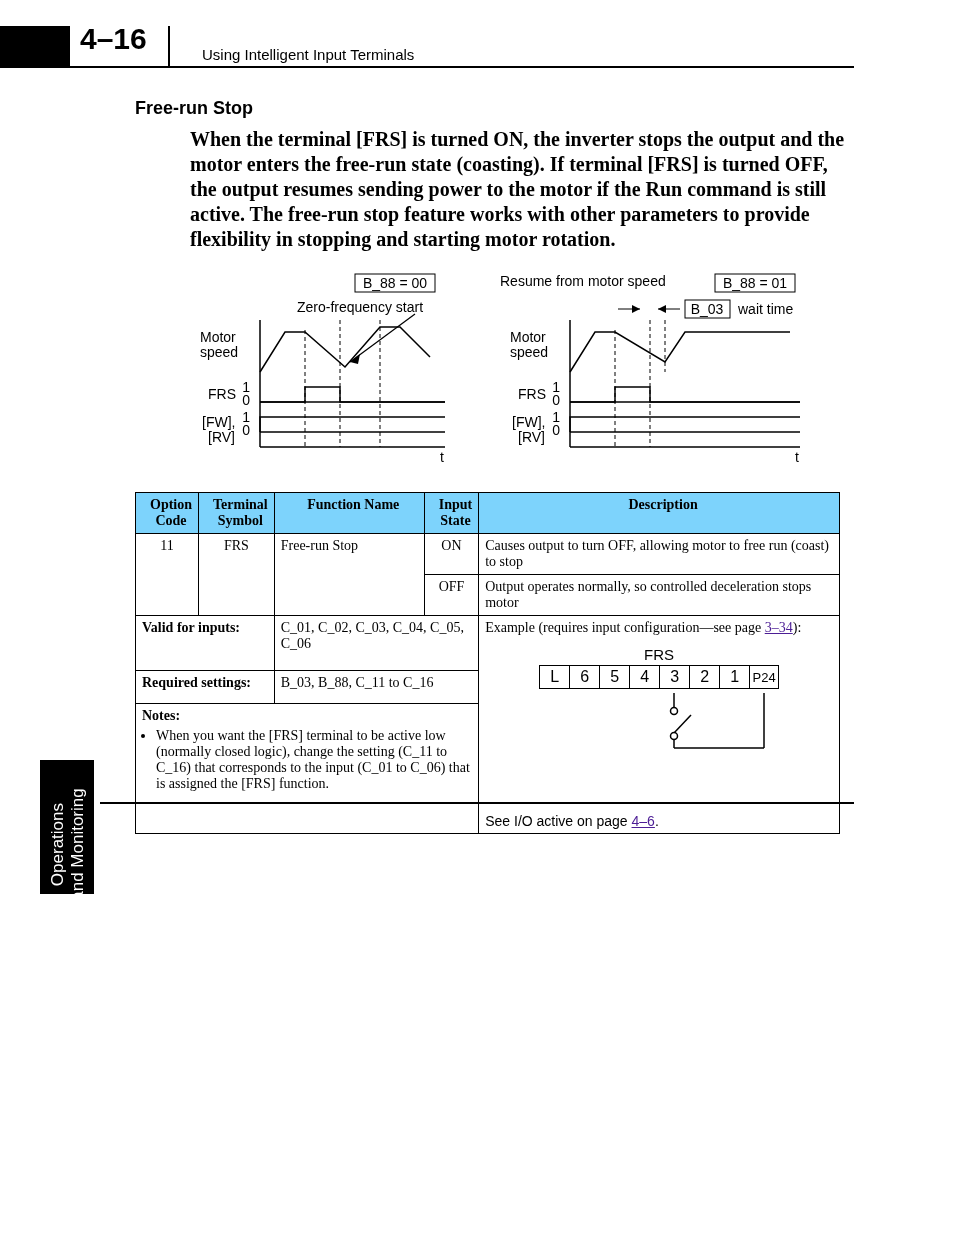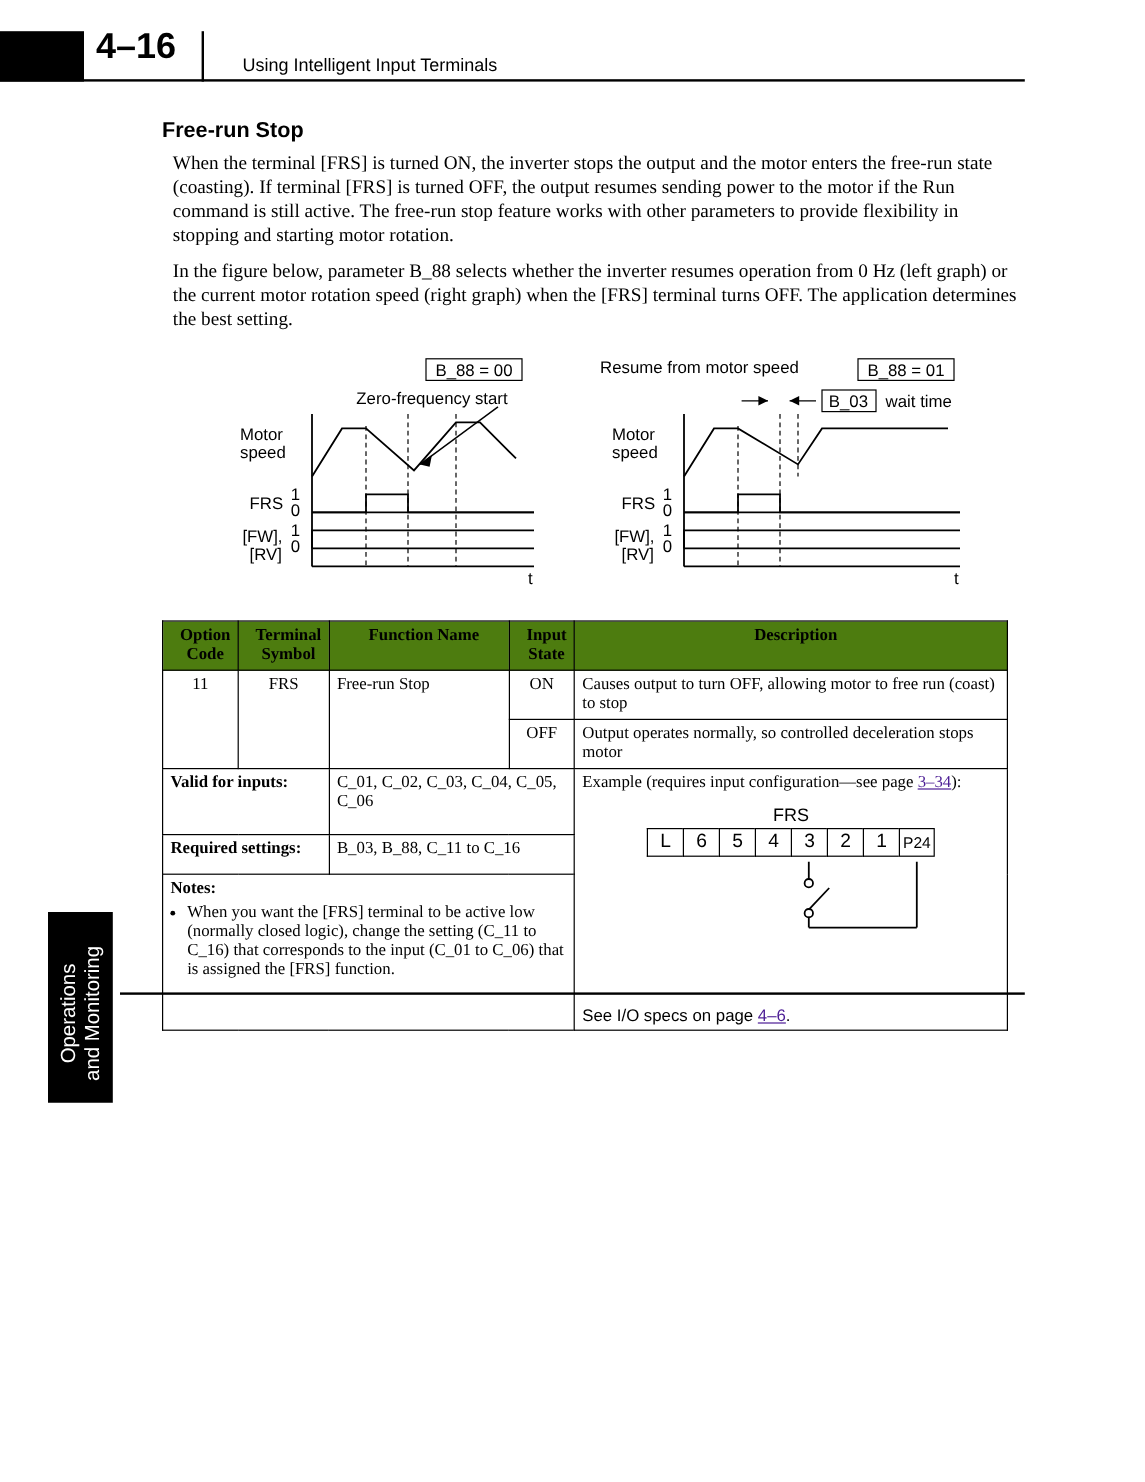--- a/index.html
+++ b/index.html
@@ -55,23 +55,24 @@
     font: 15px Arial, Helvetica, sans-serif;
   }
   .content {
     margin-top: 68px;
   }
   .section-title {
     font: bold 18px Arial, Helvetica, sans-serif;
     margin: 10px 0 8px 35px;
   }
   .body-text p {
-    margin: 0 0 10px 44px;
-    font-size: 16px;
+    margin: 0 0 10px 90px;
+    font-size: 20px;
     line-height: 1.25;
+    font-weight: bold;
   }
   
   .side-tab {
     position: absolute;
     left: 40px;
     top: 760px;
     width: 54px;
     height: 170px;
     background: #000;
     color: #fff;
@@ -98,21 +99,21 @@
     border-collapse: collapse;
     width: 705px;
     font-size: 14px;
   }
   .param-table th, .param-table td {
     border: 1.5px solid #000;
     padding: 4px 6px;
     vertical-align: top;
   }
   .param-table thead th {
-    background: #4d7c0f;
+    background: #7dd3fc;
     font-weight: bold;
     text-align: center;
     font-family: "Times New Roman", Times, serif;
     padding-left: 14px;
   }
   .param-table td.center { text-align: center; }
   .bold-left {
     font-weight: bold;
     font-family: "Times New Roman", Times, serif;
   }
@@ -169,21 +170,20 @@
     <div class="side-tab-inner">
       <span>Operations</span><br>
       <span>and Monitoring</span>
     </div>
   </div>
 
   <div class="content">
     <div class="section-title">Free-run Stop</div>
     <div class="body-text">
       <p>When the terminal [FRS] is turned ON, the inverter stops the output and the motor enters the free-run state (coasting). If terminal [FRS] is turned OFF, the output resumes sending power to the motor if the Run command is still active. The free-run stop feature works with other parameters to provide flexibility in stopping and starting motor rotation.</p>
-      <p>In the figure below, parameter B_88 selects whether the inverter resumes operation from 0 Hz (left graph) or the current motor rotation speed (right graph) when the [FRS] terminal turns OFF. The application determines the best setting.</p>
     </div>
 
     <div class="figure-wrap">
       <svg width="640" height="200" viewBox="0 0 640 200">
 
         <g font-family="Arial" font-size="14">
 
           <rect x="165" y="2" width="80" height="18" fill="#fff" stroke="#000"></rect>
           <text x="205" y="16" text-anchor="middle">B_88 = 00</text>
           <text x="170" y="40" text-anchor="middle">Zero-frequency start</text>
@@ -301,21 +301,21 @@
                 <line x1="135" y1="0" x2="135" y2="15" stroke="#000" stroke-width="1.5"></line>
                 <circle cx="135" cy="18" r="3.5" fill="#fff" stroke="#000" stroke-width="1.5"></circle>
                 <line x1="135" y1="40" x2="152" y2="22" stroke="#000" stroke-width="1.5"></line>
                 <circle cx="135" cy="43" r="3.5" fill="#fff" stroke="#000" stroke-width="1.5"></circle>
                 <line x1="135" y1="46" x2="135" y2="55" stroke="#000" stroke-width="1.5"></line>
                 <line x1="135" y1="55" x2="225" y2="55" stroke="#000" stroke-width="1.5"></line>
                 <line x1="225" y1="55" x2="225" y2="0" stroke="#000" stroke-width="1.5"></line>
               </svg>
             </div>
             <div class="io-spec">
-              <span>See I/O specs on page </span><a href="#" class="crossref">4–6</a><span>.</span>
+              <span>See I/O active on page </span><a href="#" class="crossref">4–6</a><span>.</span>
             </div>
           </td>
         </tr>
         <tr>
           <td colspan="2" class="bold-left">Required settings:</td>
           <td colspan="2">B_03, B_88, C_11 to C_16</td>
         </tr>
         <tr>
           <td colspan="4" class="notes-cell">
             <span class="bold-left">Notes:</span>

